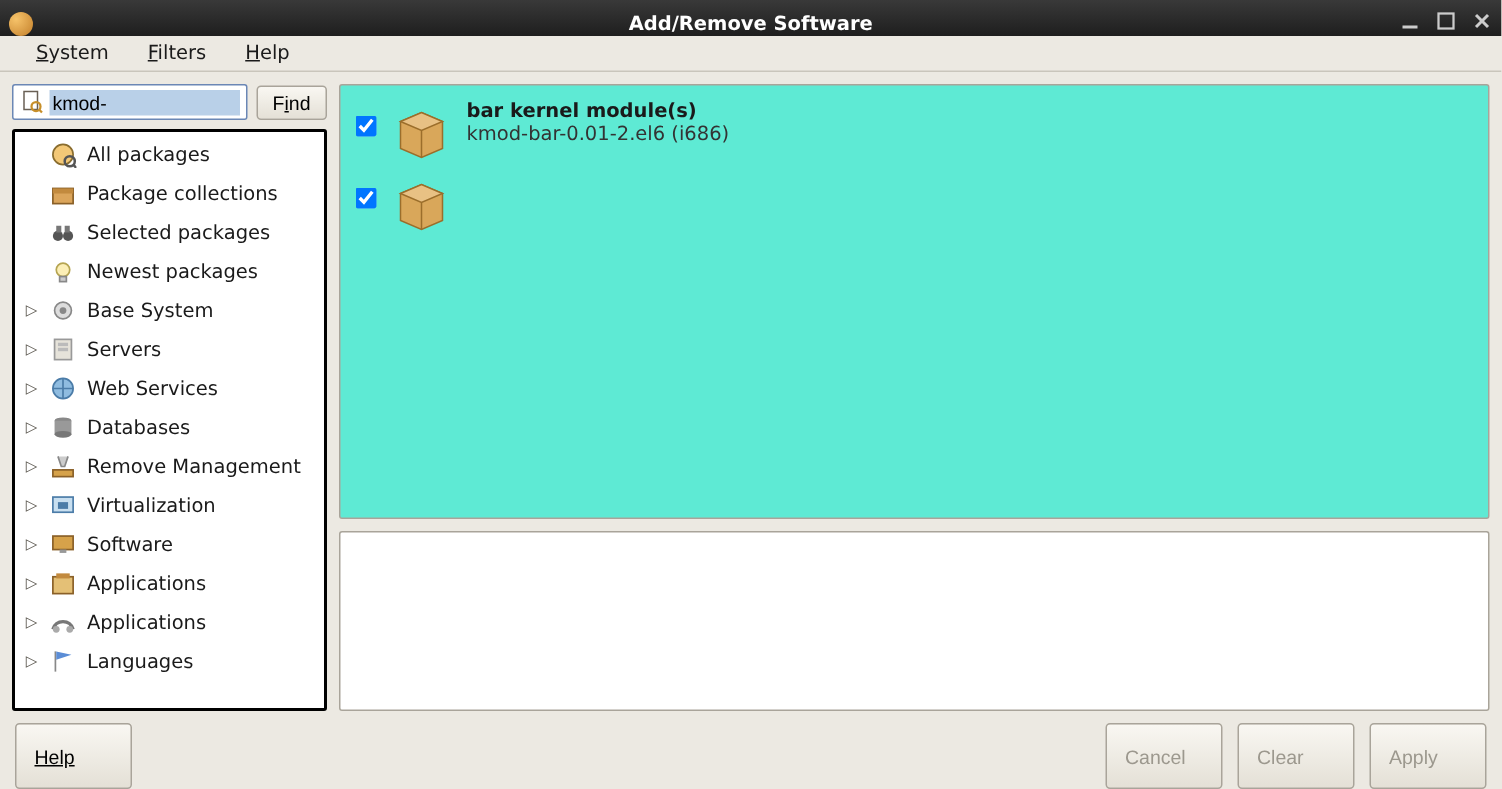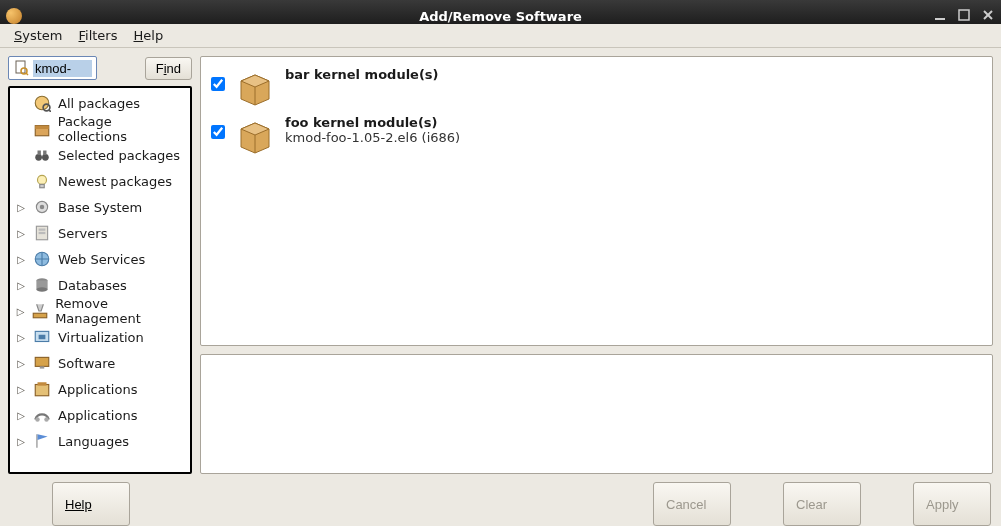--- a/index.html
+++ b/index.html
@@ -50,25 +50,26 @@
     height: 24px;
     display: flex;
     align-items: center;
     padding: 0 8px;
     border-bottom: 1px solid #c9c5bb;
     gap: 4px;
   }
   .menubar .menuitem {
     padding: 2px 6px;
     font-size: 13px;
+    margin-left: 10px;
   }
   .menubar .menuitem .ul { text-decoration: underline; }
   
   .main { display: flex; padding: 8px; gap: 8px; height: calc(526px - 24px - 24px - 44px); }
-  .sidebar { width: 184px; display:flex; flex-direction:column; gap:6px; }
+  .sidebar { width: 210px; display:flex; flex-direction:column; gap:6px; }
   .searchrow { display:flex; gap:6px; align-items:center; }
   .searchbox {
     flex: 1;
     border: 1px solid #6b87b5;
     background: #fff;
     height: 24px;
     display:flex;
     align-items:center;
     padding: 0 4px;
     border-radius: 2px;
@@ -87,21 +88,20 @@
     padding: 1px 2px;
   }
   .btn {
     background: linear-gradient(#f9f7f2, #e4e0d6);
     border: 1px solid #a9a49a;
     border-radius: 3px;
     padding: 3px 10px;
     font-size: 13px;
     cursor: pointer;
     text-align:center;
-    margin-left:42px;
   }
   .btn.footer { min-width: 78px; padding: 5px 12px; }
   .btn.disabled { color: #9c988e; }
   .btn .ul { text-decoration: underline; }
   .tree {
     flex:1;
     background:#fff;
     border:2px solid #000000;
     border-radius:2px;
     overflow:auto;
@@ -120,21 +120,21 @@
     width:10px;
     color:#5b574f;
     font-size:10px;
     text-align:center;
   }
   .tree-item .no-expander { width:10px; }
   .tree-item .ticon { width:20px; height:20px; display:flex; align-items:center; justify-content:center; }
   .content { flex:1; display:flex; flex-direction:column; gap:8px; }
   .pkglist {
     flex:1;
-    background:#ffffff;
+    background:#5eead4;
     border:1px solid #a9a49a;
     border-radius:2px;
     overflow:auto;
     padding: 6px 4px;
   }
   .pkgrow {
     display:flex;
     align-items:flex-start;
     gap:10px;
     padding: 4px 6px;
@@ -364,33 +364,30 @@
     <div class="pkglist" id="pkglist">
         <div class="pkgrow">
           <input type="checkbox" checked="" style="">
           <span class="pkgicon"><svg width="40" height="40" viewBox="0 0 40 40">
               <polygon points="6,14 20,8 34,14 34,32 20,38 6,32" fill="#d9a75a" stroke="#9b6e2b"></polygon>
               <polygon points="6,14 20,20 34,14 20,8" fill="#e8c184" stroke="#9b6e2b"></polygon>
               <line x1="20" y1="20" x2="20" y2="38" stroke="#9b6e2b"></line>
             </svg></span>
           <span class="pkgtext">
             <span class="pkgname">bar kernel module(s)</span>
+            <span class="pkgver">kmod-bar-0.01-2.el6 (i686)</span>
           </span>
         </div>
         <div class="pkgrow">
           <input type="checkbox" checked="" style="">
           <span class="pkgicon"><svg width="40" height="40" viewBox="0 0 40 40">
               <polygon points="6,14 20,8 34,14 34,32 20,38 6,32" fill="#d9a75a" stroke="#9b6e2b"></polygon>
               <polygon points="6,14 20,20 34,14 20,8" fill="#e8c184" stroke="#9b6e2b"></polygon>
               <line x1="20" y1="20" x2="20" y2="38" stroke="#9b6e2b"></line>
             </svg></span>
-          <span class="pkgtext">
-            <span class="pkgname">foo kernel module(s)</span>
-            <span class="pkgver">kmod-foo-1.05-2.el6 (i686)</span>
-          </span>
         </div>
       </div>
     <div class="details"></div>
   </div>
 </div>
 
 <div class="footer">
   <button class="btn footer">
       <span class="ul">Help</span>
     </button>

